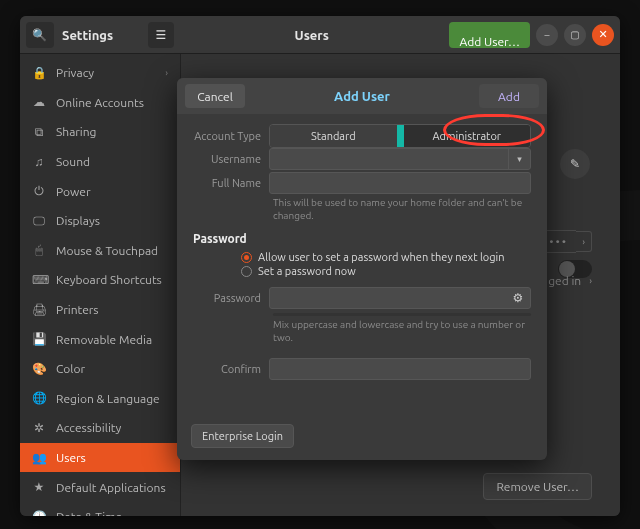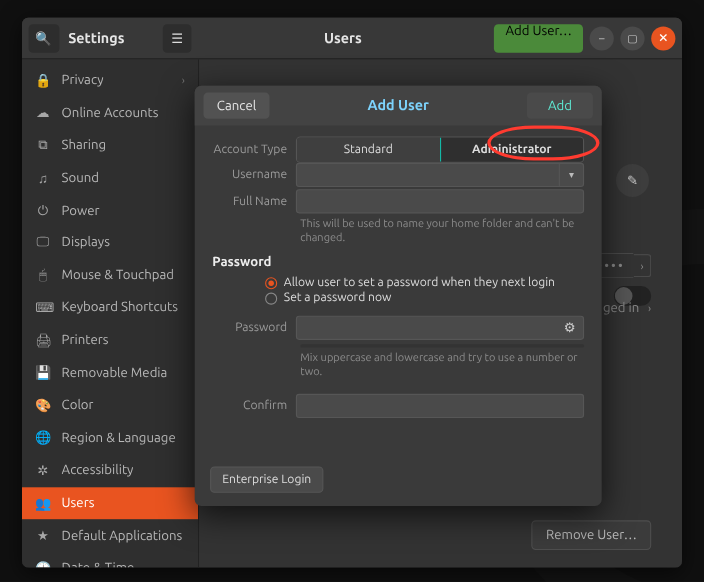--- a/index.html
+++ b/index.html
@@ -7,21 +7,21 @@
   .decor-arc { position:absolute; right:-200px; top:190px; width:400px; height:400px; border-radius:50%; border:50px solid rgba(255,255,255,0.02); }
 
   .window { position:absolute; left:20px; top:16px; width:600px; height:500px; background:#2b2b2b; border-radius:6px; box-shadow:0 4px 20px rgba(0,0,0,0.6); overflow:hidden;}
   .titlebar { height:38px; background:#383838; display:flex; align-items:center; padding:0 6px; gap:6px; border-bottom:1px solid #1f1f1f;}
   .tb-btn { height:26px; min-width:26px; border-radius:4px; display:flex; align-items:center; justify-content:center; color:#ddd; font-size:12px; }
   .tb-btn.search { background:#2d2d2d; width:28px;}
   .tb-title { color:#e6e6e6; font-weight:bold; font-size:13px; }
   .tb-left { display:flex; align-items:center; gap:8px; width:148px;}
   .tb-ham { background:#2d2d2d; width:26px; margin-left:auto;}
   .tb-spacer { flex:1; text-align:center; color:#e6e6e6; font-weight:bold; font-size:13px;}
-  .tb-add { background:#4b8a3a; color:#000000; padding:0 10px; height:26px; border-radius:4px; font-size:12px; display:flex; align-items:flex-start;}
+  .tb-add { background:#4b8a3a; color:#ffffff; padding:0 10px; height:26px; border-radius:4px; font-size:12px; display:flex; align-items:flex-end;}
   .tb-min,.tb-max { width:22px; height:22px; border-radius:11px; background:#4a4a4a; color:#ccc; font-size:10px; display:flex; align-items:center; justify-content:center;}
   .tb-close { width:22px; height:22px; border-radius:11px; background:#e95420; color:#fff; font-size:11px; display:flex; align-items:center; justify-content:center;}
 
   .body { display:flex; height:calc(100% - 38px);}
   .sidebar { width:161px; background:#2f2f2f; border-right:1px solid #222; overflow:hidden; padding-top:4px;}
   .side-item { display:flex; align-items:center; gap:10px; padding:0 12px; height:29.6px; color:#b8b8b8; font-size:12px; position:relative;}
   .side-item .chev { margin-left:auto; color:#777; font-size:10px;}
   .side-item.active { background:#e95420; color:#fff;}
   .side-icon { width:14px; text-align:center; font-size:12px; color:#a7a7a7;}
   .side-item.active .side-icon { color:#fff; }
@@ -39,28 +39,28 @@
   .dots-chev { border:1px solid #4a4a4a; border-left:none; padding:4px 6px; border-radius:0 3px 3px 0; font-size:10px;}
   .toggle { width:34px; height:18px; background:#222; border-radius:9px; position:relative; }
   .toggle .knob { position:absolute; left:1px; top:1px; width:16px; height:16px; border-radius:8px; background:#555;}
   .remove-btn { position:absolute; right:28px; bottom:16px; background:#3b3b3b; border:1px solid #4e4e4e; color:#bbb; font-size:12px; padding:6px 12px; border-radius:4px;}
 
   
   .dialog { position:absolute; left:177px; top:78px; width:370px; height:382px; background:#3a3a3a; border-radius:6px; box-shadow:0 8px 30px rgba(0,0,0,0.7); color:#ccc; font-size:12px; }
   .dlg-header { height:36px; background:#434343; border-radius:6px 6px 0 0; display:flex; align-items:center; padding:0 8px;}
   .dlg-cancel, .dlg-add { width:60px; height:24px; border-radius:4px; display:flex; align-items:center; justify-content:center; font-size:12px;}
   .dlg-cancel { background:#525252; color:#e6e6e6;}
-  .dlg-add { background:#4a4a4a; color:#5eead4;}
+  .dlg-add { background:#4a4a4a; color:#c4b5fd;}
   .dlg-title { flex:1; text-align:center; font-weight:bold; color:#7dd3fc; font-size:13px;}
   .dlg-body { padding:10px 16px 12px 16px;}
   .form-row { display:flex; align-items:center; margin-bottom:0; gap:8px;}
   .form-lbl { width:68px; text-align:right; color:#9a9a9a; font-size:11px;}
   .seg { display:flex; flex:1; height:24px; border:1px solid #555; border-radius:4px; overflow:hidden;}
   .seg-btn { flex:1; display:flex; align-items:center; justify-content:center; font-size:11px; color:#ddd; background:#3f3f3f;}
-  .seg-btn + .seg-btn { border-left:1px solid #14b8a6;font-weight:bold; }
+  .seg-btn + .seg-btn { border-left:7px solid #14b8a6; }
   .seg-btn.sel { background:#2f2f2f; }
   .inp { flex:1; height:22px; background:#4a4a4a; border:1px solid #565656; border-radius:3px; }
   .inp.combo { display:flex; }
   .combo-dd { width:22px; border-left:1px solid #565656; display:flex; align-items:center; justify-content:center; color:#bbb; font-size:9px;}
   .hint { font-size:10px; color:#8b8b8b; margin:2px 0 10px 80px; line-height:1.3;}
   .sect-title { font-weight:bold; color:#eee; font-size:12px; margin:4px 0 6px 0;}
   .radio-row { display:flex; align-items:center; gap:6px; font-size:11px; color:#ddd; margin:2px 0 2px 4px;padding-left:44px;}
   .radio { width:11px; height:11px; border-radius:6px; border:1px solid #888; display:inline-block; position:relative;}
   .radio.on { border-color:#e95420; }
   .radio.on::after { content:""; position:absolute; left:2px; top:2px; width:5px; height:5px; background:#e95420; border-radius:3px;}

